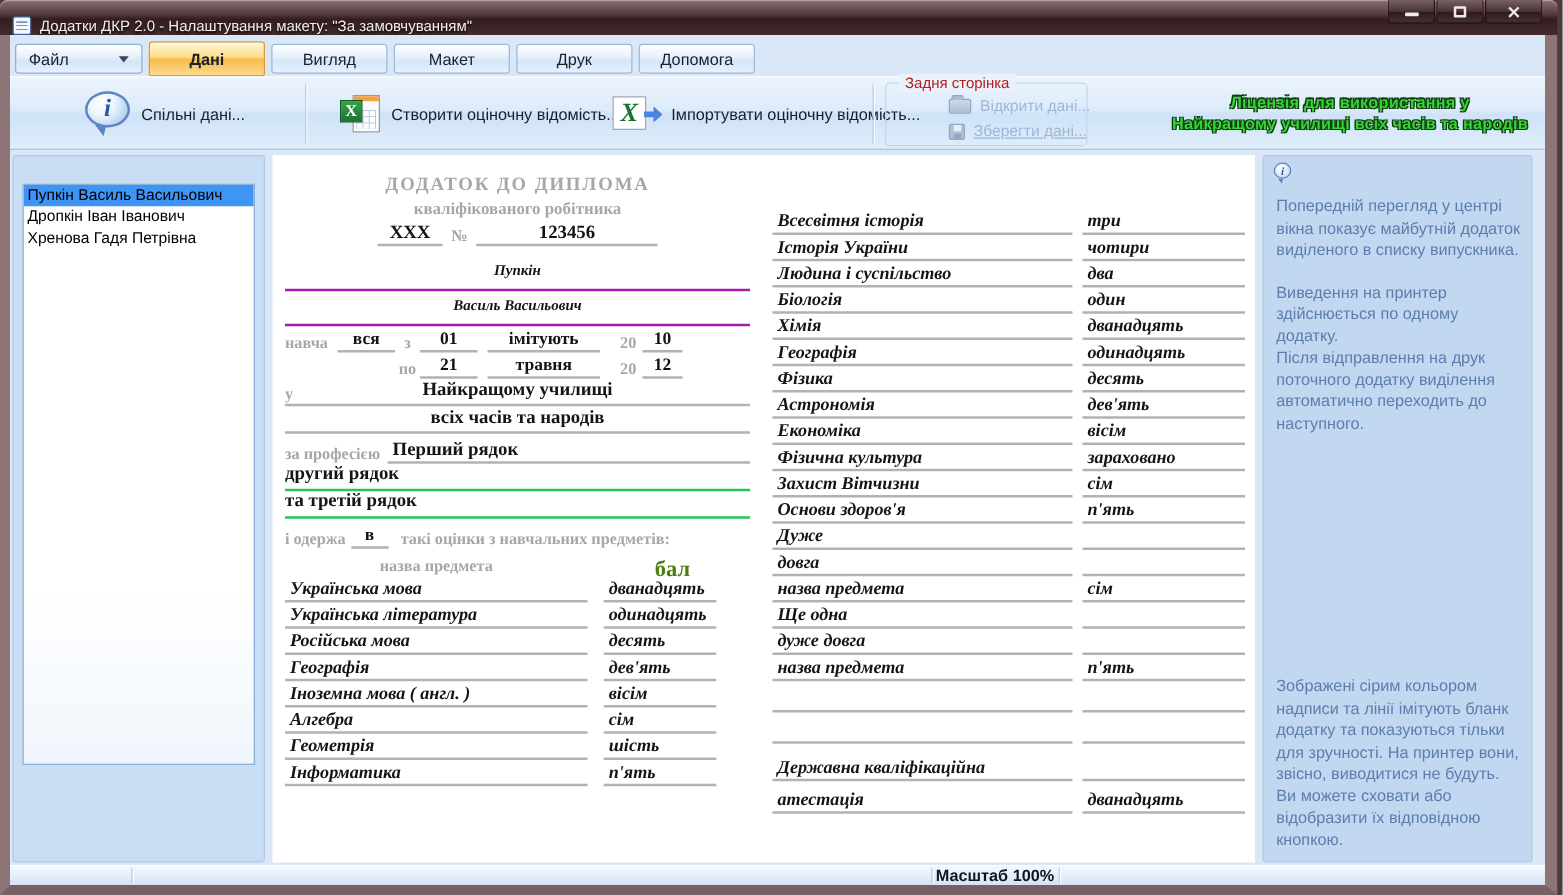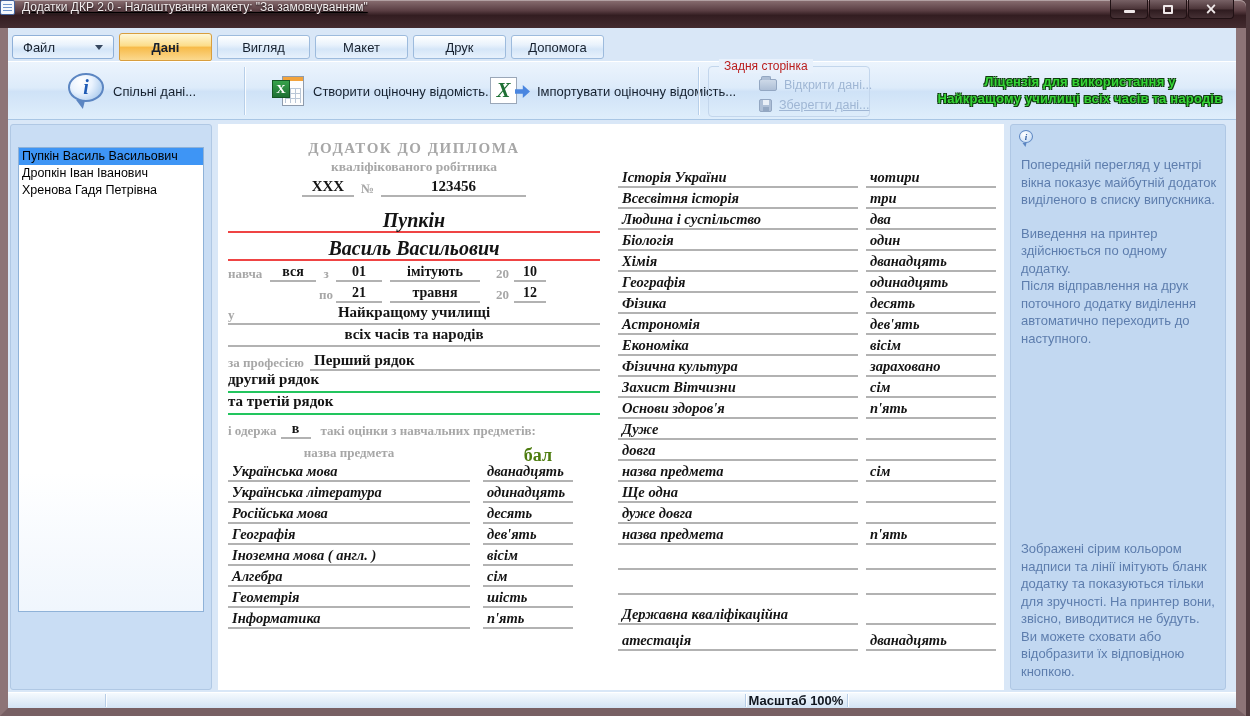--- a/index.html
+++ b/index.html
@@ -12,23 +12,22 @@
   .window {
     position:absolute; left:0; top:0; width:1246px; height:716px;
     border-left:8px solid #8d7477; border-right:10px solid #8d7477; border-bottom:8px solid #786064;
     border-radius:6px 6px 0 0;
     box-shadow: inset 0 0 0 1px rgba(255,255,255,.25);
   }
   .titlebar {
     height:28px; margin:-0px -10px 0 -8px;
     background:linear-gradient(180deg,#8a6f72 0%,#5a3e43 38%,#331d21 55%,#432b2f 100%);
     border-radius:6px 6px 0 0;
-    display:flex; align-items:flex-start; position:relative;
+    display:flex; align-items:flex-end; padding-left:10px; position:relative;
     box-shadow: inset 0 1px 0 rgba(255,255,255,.35);
-    text-decoration: underline;
   }
   .app-icon { width:15px; height:15px; background:#f4f8fd; border:1px solid #44639c; border-radius:2px; margin-right:7px; position:relative; }
   .app-icon::after { content:""; position:absolute; left:2px; right:2px; top:3px; height:8px;
     background:repeating-linear-gradient(#6f95cc 0 1px, transparent 1px 3px); }
   .title-text { color:#f3edee; font-size:12px; text-shadow:0 1px 2px #000; white-space:nowrap; }
   .win-controls { position:absolute; right:12px; top:0; display:flex; }
   .win-btn {
     width:38px; height:19px; background:linear-gradient(180deg,#776165 0%,#4b3438 50%,#2e1b1f 55%,#453034 100%);
     border:1px solid #201114; border-top:none; border-radius:0 0 4px 4px; margin-left:1px;
     display:flex; align-items:center; justify-content:center;
@@ -116,22 +115,22 @@
   .doc { position:absolute; left:210px; top:96px; width:786px; height:566px; background:#ffffff; color:#141414;
     font-family:"Liberation Serif","DejaVu Serif",serif; }
   .col-left { position:absolute; left:10px; top:16px; width:372px; }
   .doc-title { text-align:center; font-size:15px; font-weight:bold; letter-spacing:1.5px; color:#a7a7a7; }
   .doc-subtitle { text-align:center; font-size:13.5px; font-weight:bold; color:#a7a7a7; margin-top:2px; }
   .glabel { color:#a7a7a7; font-weight:bold; font-size:13px; white-space:nowrap; }
   .seg { border-bottom:2px solid #b2b2b2; text-align:center; font-weight:bold; font-size:14px; }
   .num-row { display:flex; justify-content:center; align-items:flex-end; gap:7px; margin-top:3px; height:19px; }
   .num-row .series { width:52px; font-size:15px; }
   .num-row .number { width:145px; font-size:15px; }
-  .name-line { margin-top:12px; height:24px; text-align:center; border-bottom:2px solid #ef4444;
-    font-weight:bold; font-style:italic; font-size:20px; }
+  .name-line { margin-top:12px; height:24px; text-align:center; border-bottom:2px solid #a21caf;
+    font-weight:bold; font-style:italic; font-size:12px; }
   .name-line + .name-line { margin-top:4px; }
   .study-row { display:flex; align-items:flex-end; height:21px; }
   .w-navcha { width:42px; } .spacer-b { width:88px; }
   .w-z { width:20px; text-align:center; }
   .w-vsia { width:46px; } .w-day { width:46px; }
   .w-month { width:90px; margin-left:8px; }
   .w-20 { width:34px; text-align:right; padding-right:5px; }
   .w-yr { width:32px; }
   .school-line { position:relative; height:22px; border-bottom:2px solid #b2b2b2; text-align:center; }
   .school-line .at { position:absolute; left:0; bottom:0; }
@@ -372,27 +371,27 @@
 
             <div class="srow">
               <span class="cell-name">Інформатика</span>
               <span class="cell-grade">п'ять</span>
             </div>
           </div>
       </div>
       <div class="col-right srows right-rows">
 
           <div class="srow">
+            <span class="cell-name">Всесвітня історія</span>
+            <span class="cell-grade">три</span>
+          </div>
+
+          <div class="srow">
             <span class="cell-name">Історія України</span>
             <span class="cell-grade">чотири</span>
-          </div>
-
-          <div class="srow">
-            <span class="cell-name">Всесвітня історія</span>
-            <span class="cell-grade">три</span>
           </div>
 
           <div class="srow">
             <span class="cell-name">Людина і суспільство</span>
             <span class="cell-grade">два</span>
           </div>
 
           <div class="srow">
             <span class="cell-name">Біологія</span>
             <span class="cell-grade">один</span>

